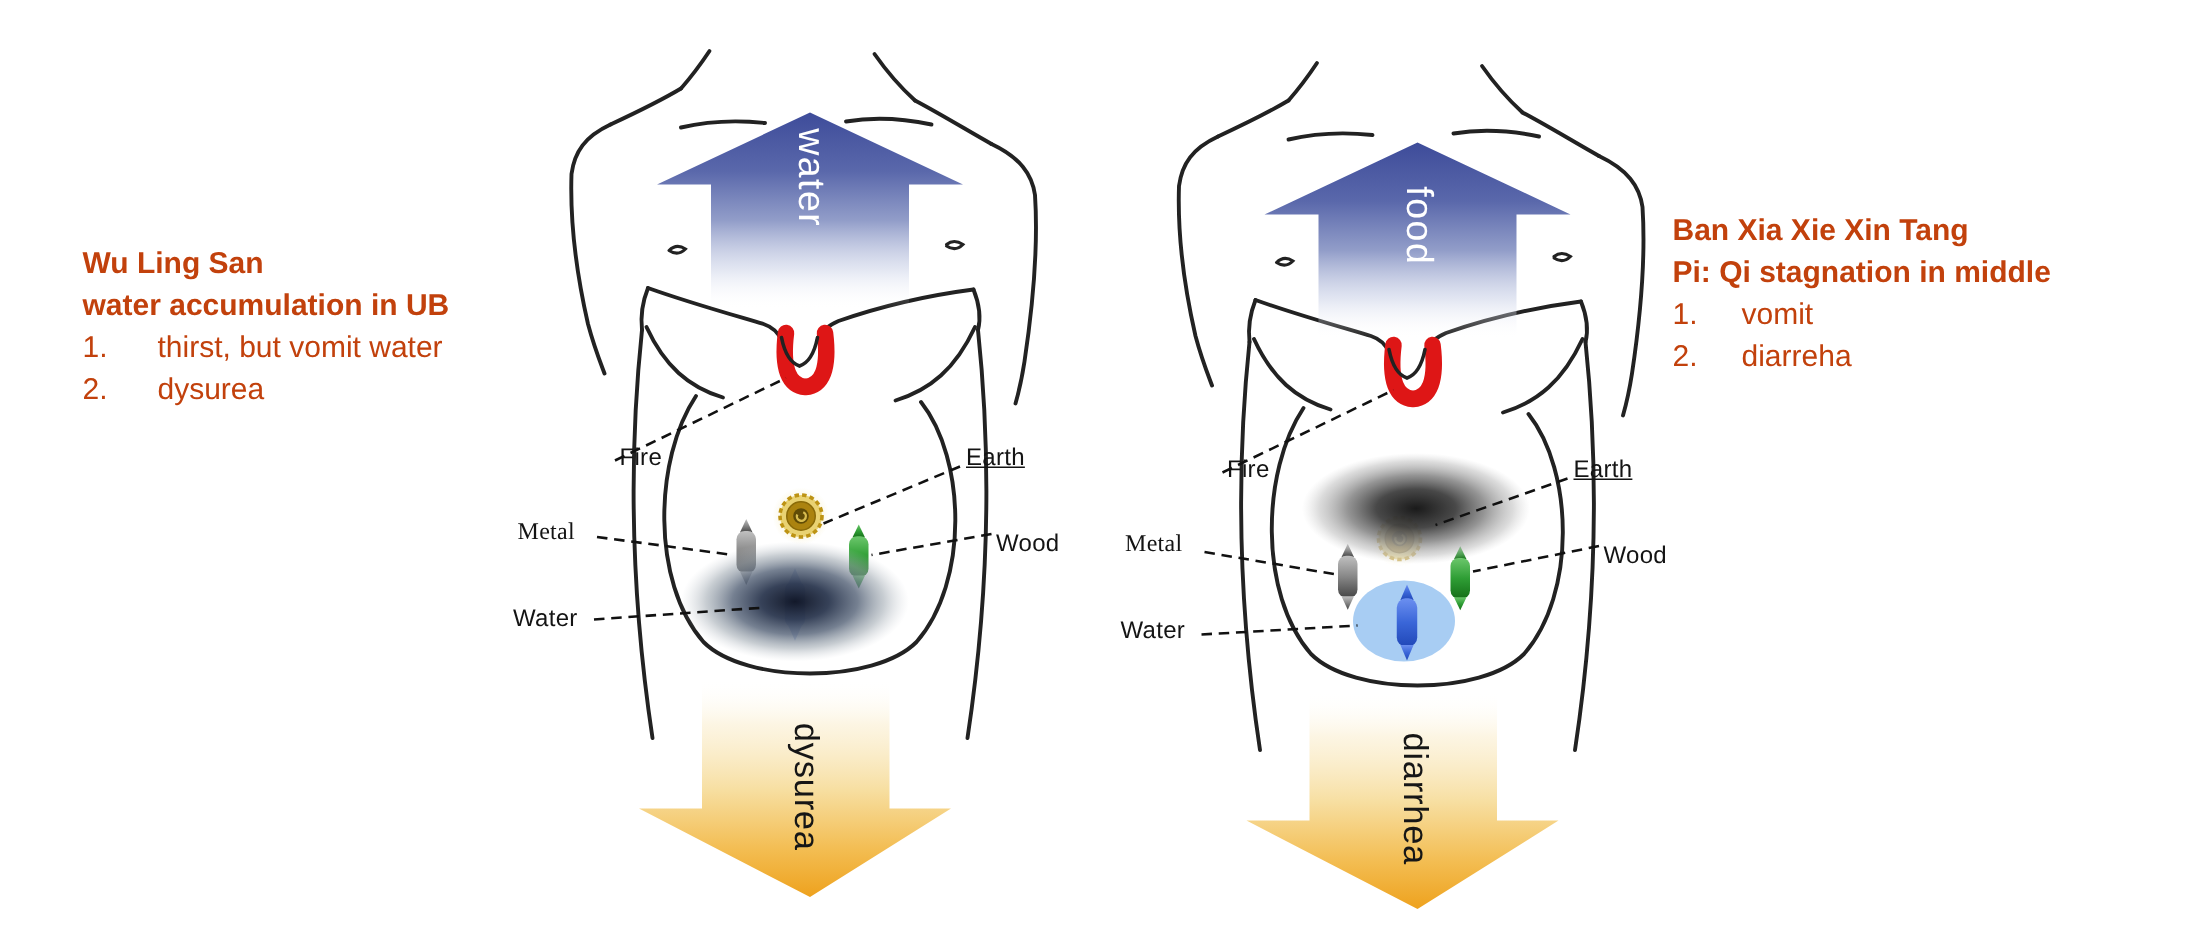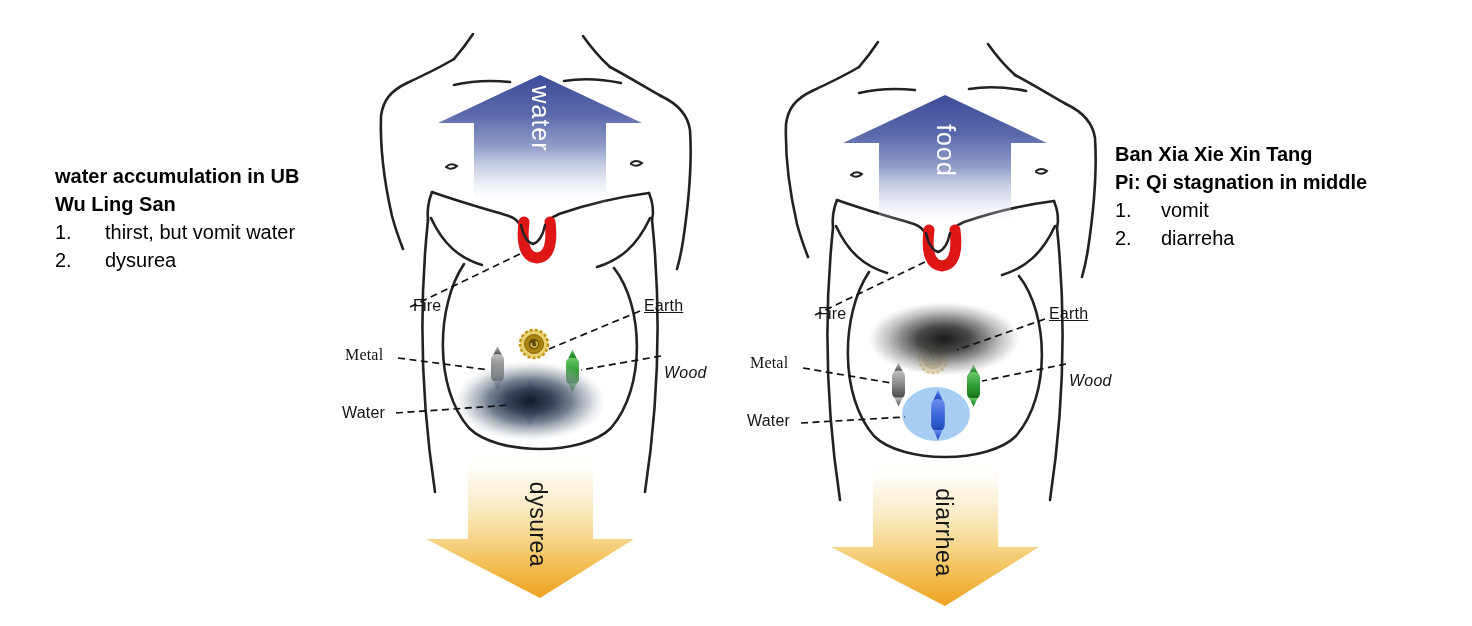--- a/index.html
+++ b/index.html
@@ -1,38 +1,38 @@
 <!DOCTYPE html>
 <html><head>
 <meta charset="utf-8">
 <style>
   html,body { margin:0; padding:0; background:#fff; }
   .canvas {
     position:relative; width:1472px; height:626px; background:#ffffff;
     font-family:"Liberation Sans", sans-serif; overflow:hidden; color:#111;
   }
   
-  .note { position:absolute; font-size:20px; line-height:28px; color:#000000; white-space:nowrap; }
+  .note { position:absolute; font-size:20px; line-height:28px; color:#c2410c; white-space:nowrap; }
   .note-left  { left:55px;  top:162px; }
   .note-right { left:1115px; top:140px; }
   .note .t { font-weight:bold; }
   .note .item { display:flex; }
   .note-left  .num { width:50px; flex:0 0 auto; }
   .note-right .num { width:46px; flex:0 0 auto; }
   
   .figure { position:absolute; width:380px; height:620px; }
   .fig-left  { left:340px; top:6px;  }
   .fig-right { left:745px; top:14px; }
   .layer { position:absolute; left:0; top:0; width:380px; height:620px; }
   
   .el-label { position:absolute; font-size:16px; color:#141414; letter-spacing:.2px; }
   .lb-fire  { left:33px;  top:291px;margin-left:40px; }
   .lb-earth { left:304px; top:291px;text-decoration:underline; }
   .lb-metal { left:5px;   top:340px;font-family:Liberation Serif, serif; }
-  .lb-wood  { left:324px; top:358px;font-style:italic; }
+  .lb-wood  { left:324px; top:348px; }
   .lb-water { left:2px;   top:398px; }
   
   .arrow-label { position:absolute; display:flex; align-items:center; justify-content:center; }
   .arrow-label span { transform:rotate(90deg); white-space:nowrap; }
   .up-label   { left:176px; top:72px;  width:48px; height:80px; color:#ffffff; font-size:25px; letter-spacing:1px; }
   .fig-right .up-label { top:96px; }
   .down-label { left:176px; top:468px; width:44px; height:100px; color:#161616; font-size:23px; letter-spacing:.5px; }
 </style>
 </head>
 <body>
@@ -121,22 +121,22 @@
         <path d="M91,212 C103,238 119,252 142,259"></path>
         <path d="M310,212 C297,240 280,254 257,261"></path>
         <path d="M124,258 C96,300 94,382 129,422 C157,450 243,450 271,422 C306,382 304,300 274,262"></path>
         <path d="M106,161 q5,-5 11,-1 q-5,5 -11,1" stroke-width="2"></path>
         <path d="M291,157 q5,-4 11,0 q-5,5 -11,1" stroke-width="2"></path>
       </g>
     </defs>
   </svg>
 
   <section class="note note-left">
+    <div class="t">Wu Ling San</div>
     <div class="t">water accumulation in UB</div>
-    <div class="t">Wu Ling San</div>
     <div class="item">
       <span class="num">1.</span>
       <span>thirst, but vomit water</span>
     </div>
     <div class="item">
       <span class="num">2.</span>
       <span>dysurea</span>
     </div>
   </section>
 

